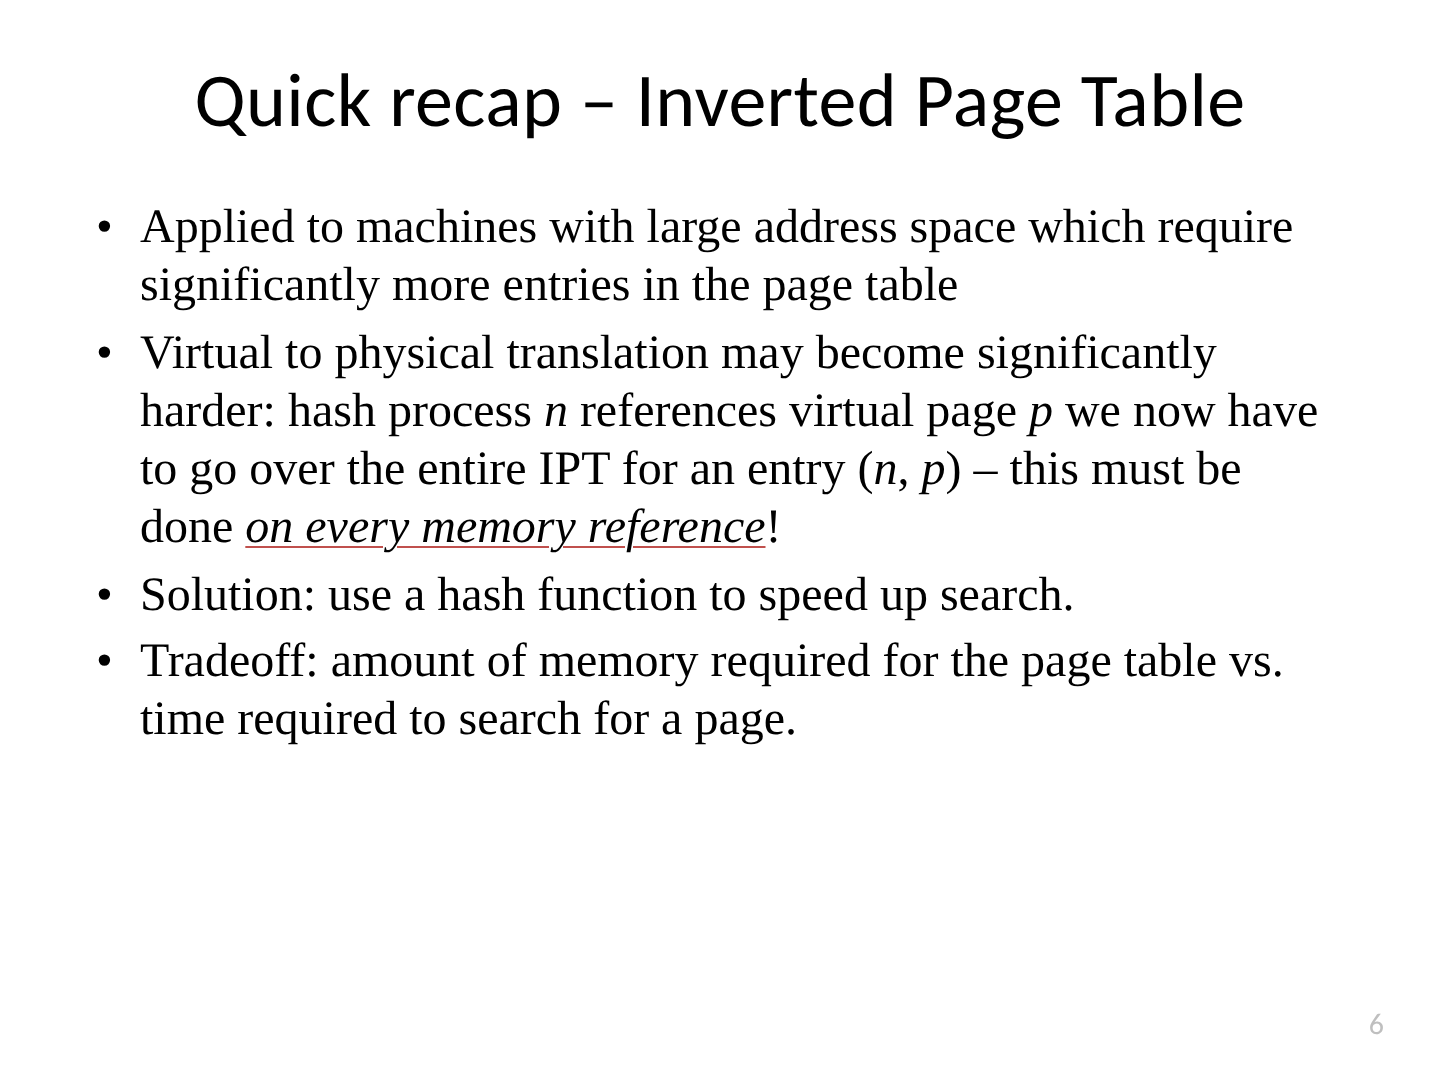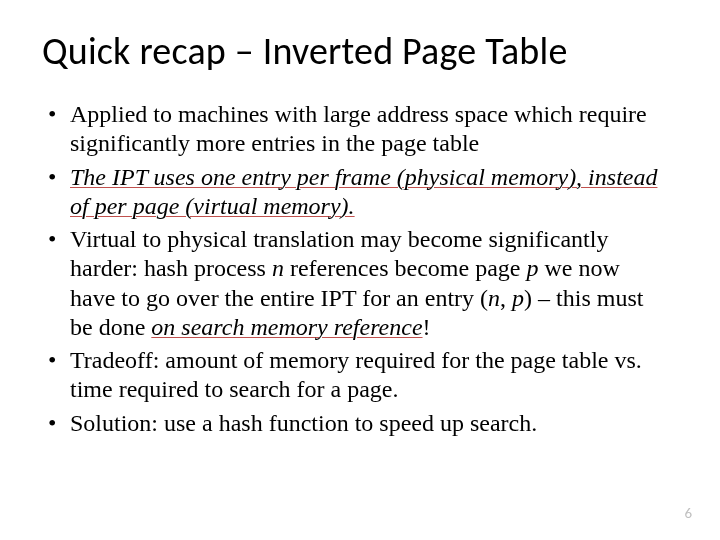--- a/index.html
+++ b/index.html
@@ -14,20 +14,21 @@
   .slide {
     box-sizing: border-box;
     width: 720px;
     height: 540px;
     padding: 28px 42px 20px 42px;
     position: relative;
   }
   .title {
     font-size: 38px;
     font-weight: 400;
+    text-align: center;
     margin: 0 0 26px 0;
     letter-spacing: 0.2px;
   }
   ul.bullets {
     list-style: none;
     margin: 0;
     padding: 0 8px 0 0;
     font-family: Liberation Serif, serif;
   }
   ul.bullets > li {
@@ -64,27 +65,24 @@
 <body>
 
 <div class="slide">
   <h1 class="title">Quick recap – Inverted Page Table</h1>
 
   <ul class="bullets">
     <li>
       <span>Applied to machines with large address space which require significantly more entries in the page table</span>
     </li>
     <li>
-      <span class="em-red">The IPT uses one entry per frame (physical memory), instead of per page (virtual memory).</span>
+      <span>Virtual to physical translation may become significantly harder: hash process </span><i class="var">n</i><span> references virtual page </span><i class="var">p</i><span> we now have to go over the entire IPT for an entry (</span><i class="var">n</i><span>, </span><i class="var">p</i><span>) – this must be done </span><span class="em-red">on every memory reference</span><span>!</span>
     </li>
     <li>
-      <span>Virtual to physical translation may become significantly harder: hash process </span><i class="var">n</i><span> references become page </span><i class="var">p</i><span> we now have to go over the entire IPT for an entry (</span><i class="var">n</i><span>, </span><i class="var">p</i><span>) – this must be done </span><span class="em-red">on search memory reference</span><span>!</span>
+      <span>Solution: use a hash function to speed up search.</span>
     </li>
     <li>
       <span>Tradeoff: amount of memory required for the page table vs. time required to search for a page.</span>
-    </li>
-    <li>
-      <span>Solution: use a hash function to speed up search.</span>
     </li>
   </ul>
 
   <div class="page-num">6</div>
 </div>
 
 </body></html>

